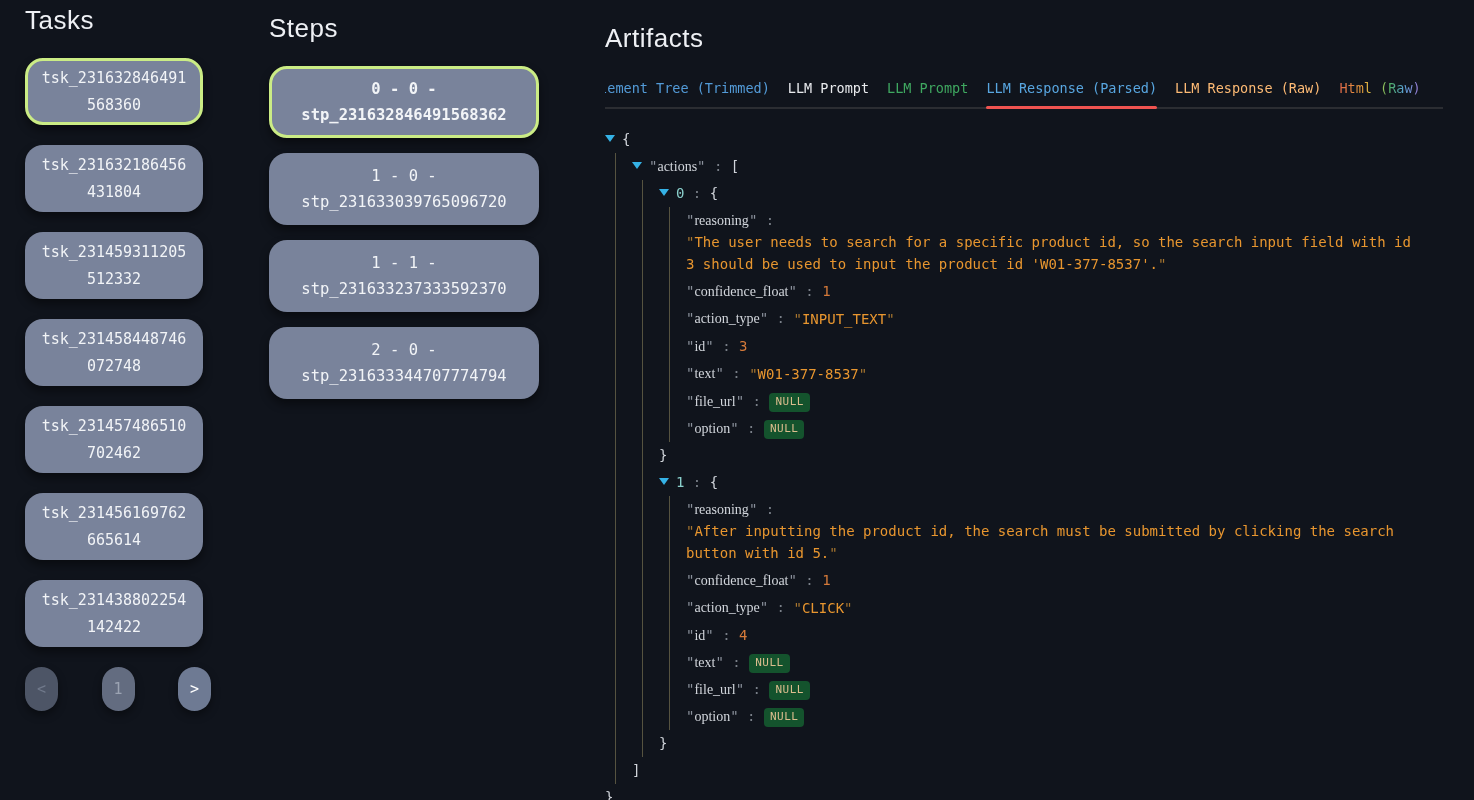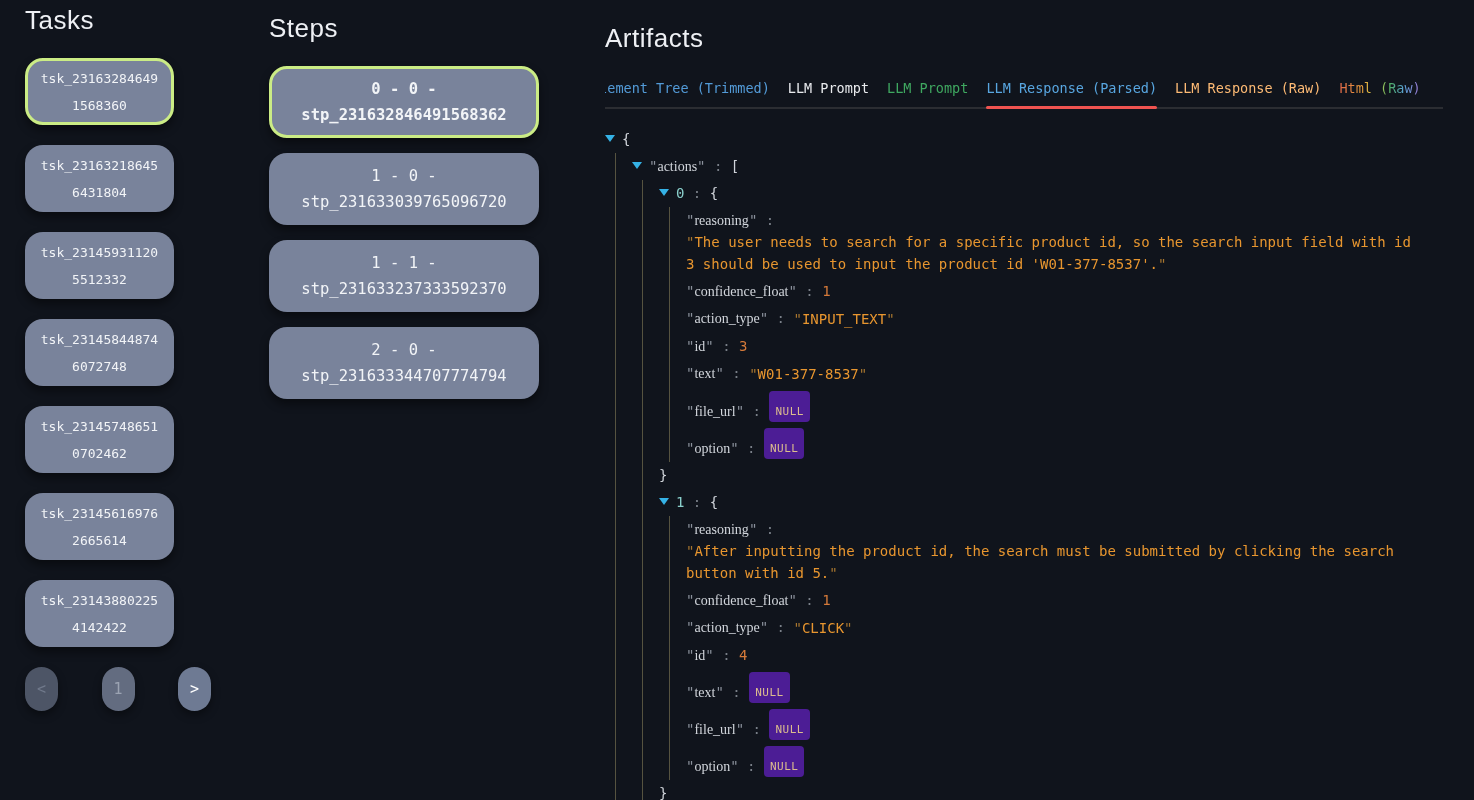--- a/index.html
+++ b/index.html
@@ -12,24 +12,24 @@
   }
   .col-title {
     font-family:"Liberation Sans", sans-serif;
     font-size:26px; font-weight:500; letter-spacing:.5px;
     color:#eef0f4;
     margin-bottom:22px;
   }
   
   .tasks-col { position:absolute; left:25px; top:5px; width:178px; }
   .task-btn {
-    width:149px; min-height:67px; margin-bottom:20px;
+    width:178px; min-height:67px; margin-bottom:20px;
     background:#79839b; border:none; border-radius:18px;
     color:#f2f4f7; font-family:"DejaVu Sans Mono", monospace;
-    font-size:13px; line-height:27px;
+    font-size:15px; line-height:27px;
     display:flex; align-items:center; justify-content:center; text-align:center;
     padding:6px 15px; word-break:break-all; cursor:pointer;
     box-shadow:0 5px 10px rgba(0,0,0,.45);
   }
   .task-btn.selected { border:3px solid #cbec85; padding:3px 12px; }
   .pagination { display:flex; justify-content:space-between; margin-top:17px; width:186px; }
   .page-btn {
     width:33px; height:44px; border:none; border-radius:17px;
     font-family:"DejaVu Sans Mono", monospace; font-size:15px;
     cursor:pointer; box-shadow:0 4px 8px rgba(0,0,0,.4);
@@ -90,22 +90,22 @@
   .bracket { color:#d0d4da; }
   .kq     { color:#8b919c; }
   .jkey   { color:#d2d6dc;font-family:Liberation Serif, serif; }
   .colon  { color:#7a8089; }
   .idx    { color:#8ad0cc; }
   .val-str { display:inline-block; vertical-align:top; max-width:100%; }
   .vq     { color:#a8762f; }
   .vs     { color:#e8962f; line-height:22px; }
   .val-num { color:#d57a3a; }
   .null-badge {
-    display:inline-block; background:#4c1d95; color:#dcbd8e;
-    font-size:11px; line-height:14px; padding:14px 6px 3px;
+    display:inline-block; background:#14532d; color:#dcbd8e;
+    font-size:11px; line-height:14px; padding:2px 6px 3px;
     border-radius:4px; letter-spacing:.5px; vertical-align:1px;
   }
 </style>
 </head>
 <body>
 
 <div class="tasks-col">
   <div class="col-title">Tasks</div>
   <div id="task-list">
       <button class="task-btn selected">tsk_231632846491568360</button>

